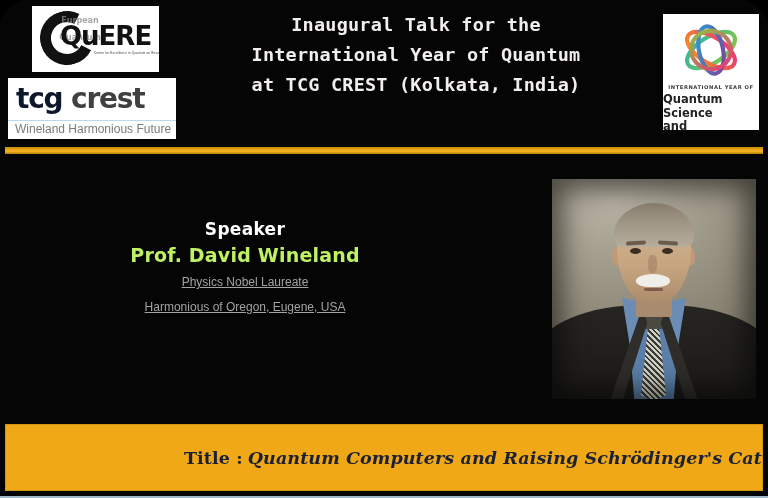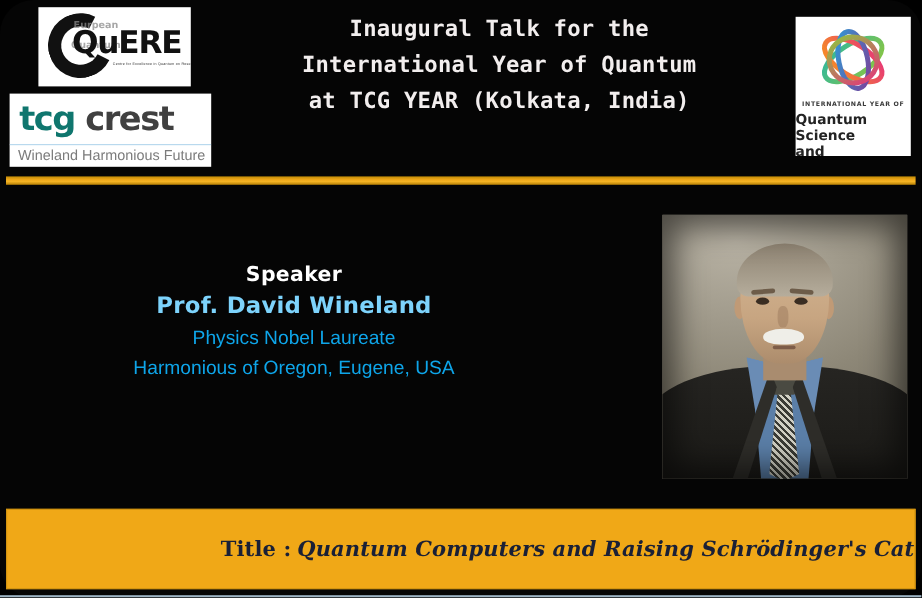--- a/index.html
+++ b/index.html
@@ -92,21 +92,21 @@
   .tcg-word {
     position: absolute;
     left: 8px; top: 4px;
     font-family: "DejaVu Sans", sans-serif;
     font-size: 28px;
     font-weight: bold;
     letter-spacing: -1.2px;
     line-height: 34px;
     white-space: nowrap;
   }
-  .tcg-word .tcg { color: #0f766e; }
+  .tcg-word .tcg { color: #0f172a; }
   .tcg-word .crest { color: #404040; }
   .tcg-rule {
     position: absolute;
     left: 0; top: 42px;
     width: 168px; height: 1px;
     background: #b9d9ee;
   }
   .tcg-tagline {
     position: absolute;
     left: 7px; top: 44px;
@@ -187,31 +187,32 @@
     font-size: 17px;
     font-weight: bold;
     color: #ffffff;
     letter-spacing: .3px;
     line-height: 22px;
   }
   .speaker-name {
     font-family: "DejaVu Sans", sans-serif;
     font-size: 19px;
     font-weight: bold;
-    color: #7dd3fc;
+    color: #bef264;
     letter-spacing: .2px;
     line-height: 27px;
     margin-top: 2px;
   }
   .speaker-role {
     font-family: "Liberation Sans", sans-serif;
-    font-size: 16px;
-    color: #0ea5e9;
+    font-size: 12px;
+    color: #a3a3a3;
     line-height: 23px;
     margin-top: 2px;
+    text-decoration: underline;
   }
 
   
   .portrait {
     position: absolute;
     left: 552px; top: 179px;
     width: 204px; height: 220px;
     overflow: hidden;
     background: #8e8777;
   }
@@ -408,21 +409,21 @@
       <div class="tcg-word">
         <span class="tcg">tcg</span><span>&nbsp;</span><span class="crest">crest</span>
       </div>
       <div class="tcg-rule"></div>
       <div class="tcg-tagline">Wineland Harmonious Future</div>
     </div>
 
     <div class="header-title">
       <span class="line">Inaugural Talk for the</span>
       <span class="line">International Year of Quantum</span>
-      <span class="line">at TCG YEAR (Kolkata, India)</span>
+      <span class="line">at TCG CREST (Kolkata, India)</span>
     </div>
 
     <div class="iyq-logo">
       <svg class="iyq-knot" viewBox="0 0 86 66">
         <defs>
           <linearGradient id="g1" x1="0" y1="0" x2="1" y2="1">
             <stop offset="0" stop-color="#2fb8a0"></stop>
               <stop offset="1" stop-color="#8cc63f"></stop>
           </linearGradient>
           <linearGradient id="g2" x1="1" y1="0" x2="0" y2="1">

